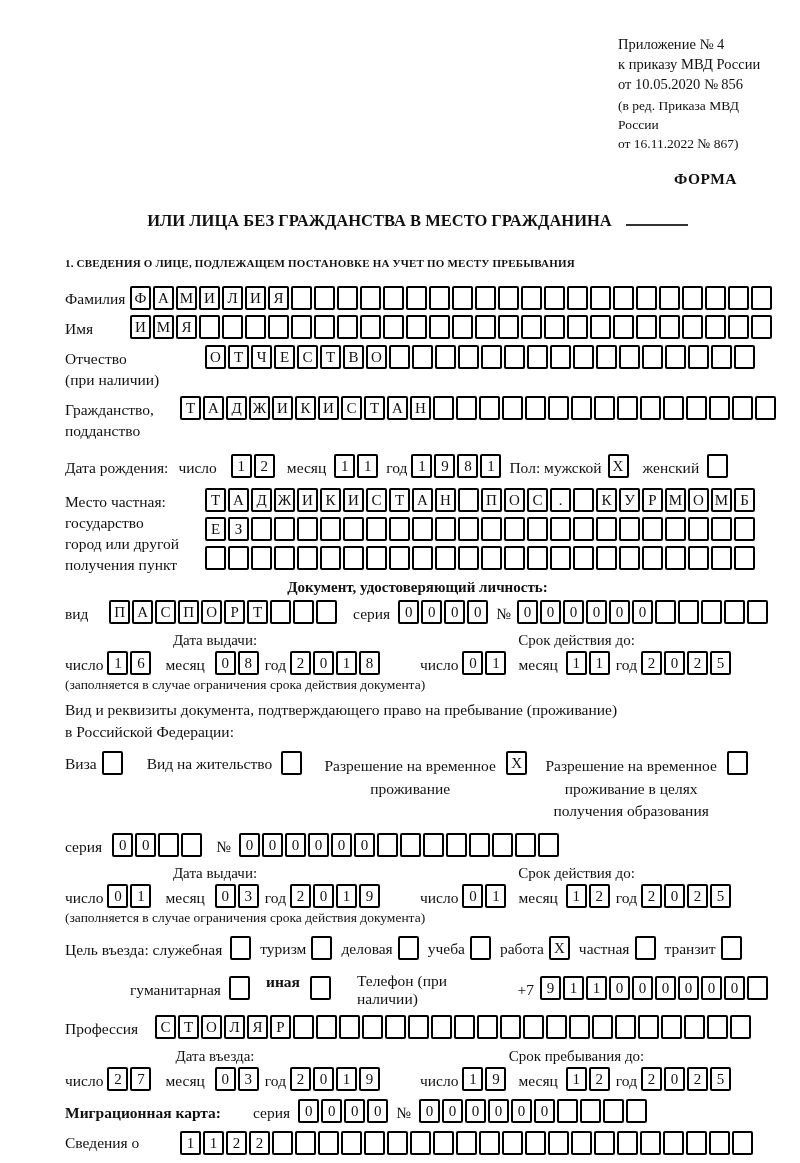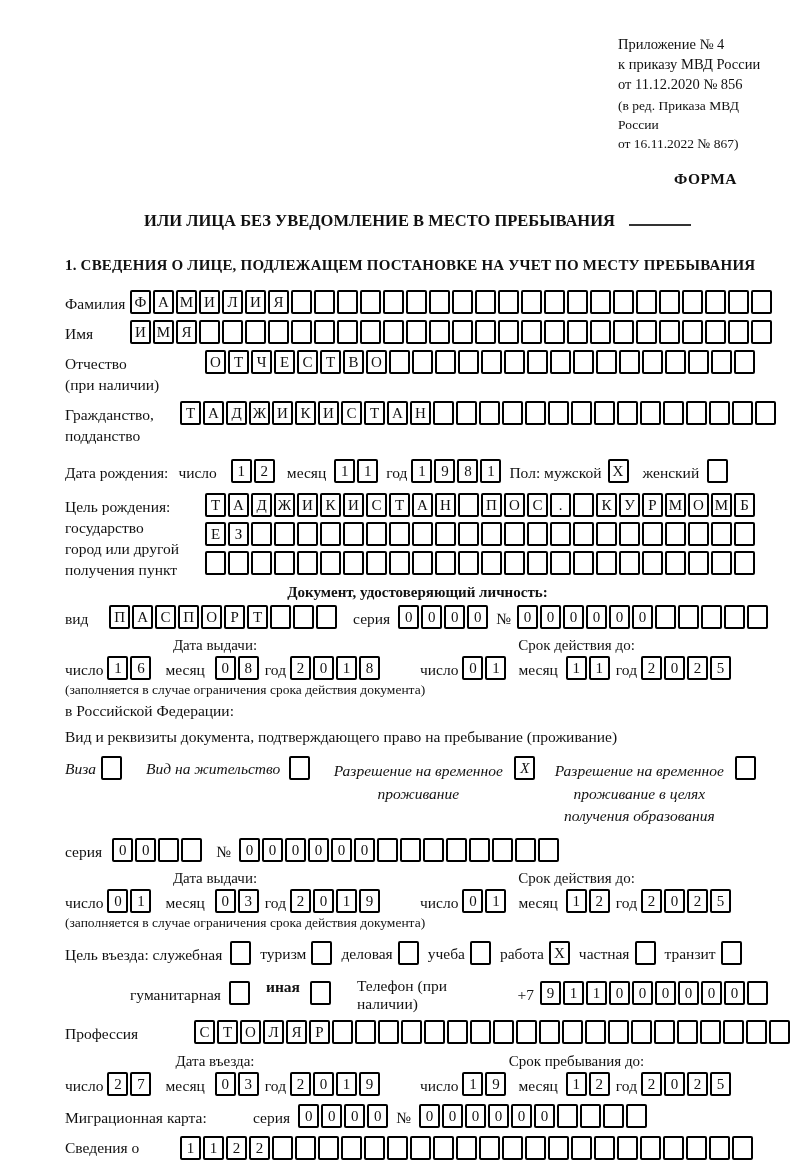--- a/index.html
+++ b/index.html
@@ -3,69 +3,69 @@
 <meta charset="utf-8">
 <style>
   html,body{margin:0;padding:0;background:#fff;}
   body{width:800px;font-family:"Liberation Serif","DejaVu Serif",serif;color:#111;}
   .page{position:relative;width:800px;height:1163px;box-sizing:border-box;padding:34px 30px 10px 65px;overflow:hidden;}
   .annex{margin-left:553px;font-size:14.5px;line-height:1.38;}
   .annex .ed{font-size:13.5px;margin-top:3px;line-height:1.4;}
   .forma{font-weight:bold;font-size:15.5px;text-align:right;padding-right:33px;margin-top:16px;letter-spacing:.5px;}
   .title{font-weight:bold;font-size:16.5px;text-align:center;margin-top:20px;line-height:1.55;}
   .blankline{display:inline-block;width:62px;border-bottom:2.5px solid #333;height:14px;margin-left:14px;}
-  .sect{font-weight:bold;font-size:15px;margin-top:24px;letter-spacing:.2px;}
+  .sect{font-weight:bold;font-size:11px;margin-top:24px;letter-spacing:.2px;}
   .frow{display:flex;align-items:flex-start;margin-top:5px;}
   .lbl{font-size:15.5px;line-height:1.35;padding-top:4px;flex:none;}
   .boxes{flex:none;white-space:nowrap;}
   .cbox{display:inline-block;box-sizing:border-box;width:21px;height:24px;border:2px solid #000;border-radius:2px;margin-right:2px;text-align:center;font-size:15px;line-height:20px;vertical-align:top;font-family:"Liberation Serif","DejaVu Serif",serif;}
   .mb3{margin-bottom:5px;}
   .center-bold{font-weight:bold;font-size:15px;text-align:center;margin-top:8px;}
   .dates{display:flex;margin-top:8px;}
   .dgroup{flex:none;}
   .dhead{font-size:15px;text-align:center;margin-bottom:2px;}
   .drow{display:flex;align-items:center;font-size:15.5px;}
   .drow .w{padding-top:4px;}
   .note{font-size:13.5px;text-align:left;padding-right:12px;margin-top:2px;}
   .plain{font-size:15.5px;margin-top:8px;}
-  .opt-row{display:flex;align-items:flex-start;margin-top:10px;font-style:italic;}
+  .opt-row{display:flex;align-items:flex-start;margin-top:10px;}
   .opt{display:flex;align-items:flex-start;}
   .opt .t{font-size:15.5px;padding-top:4px;}
   .opt .t.c{text-align:center;line-height:1.45;}
   .gap2{width:8px;flex:none;}
   .purpose{display:flex;align-items:flex-start;margin-right:7px;}
   .purpose .t{font-size:15.5px;padding-top:4px;margin-right:5px;}
   .reps{display:flex;margin-top:8px;}
   .reps .lblcol{width:110px;flex:none;font-size:15.5px;line-height:1.5;}
   .reps .rows{flex:none;}
 </style>
 </head>
 <body>
 
 <div class="page">
 
   <div class="annex">
     <div>Приложение № 4</div>
     <div>к приказу МВД России</div>
-    <div>от 11.12.2020 № 856</div>
+    <div>от 10.05.2020 № 856</div>
     <div class="ed">
       <div>(в ред. Приказа МВД России</div>
       <div>от 16.11.2022 № 867)</div>
     </div>
   </div>
 
   <div class="forma">ФОРМА</div>
 
   <div class="title">
-    <div><span>ИЛИ ЛИЦА БЕЗ УВЕДОМЛЕНИЕ В МЕСТО ПРЕБЫВАНИЯ</span><span class="blankline"></span></div>
+    <div><span>ИЛИ ЛИЦА БЕЗ ГРАЖДАНСТВА В МЕСТО ГРАЖДАНИНА</span><span class="blankline"></span></div>
   </div>
 
   <div class="sect">1. СВЕДЕНИЯ О ЛИЦЕ, ПОДЛЕЖАЩЕМ ПОСТАНОВКЕ НА УЧЕТ ПО МЕСТУ ПРЕБЫВАНИЯ</div>
 
-  <div class="frow" style="margin-top:16px;">
+  <div class="frow" style="margin-top:16px;align-items:center;">
     <div class="lbl" style="width:65px;">Фамилия</div>
     <div class="boxes"><span class="cbox">Ф</span><span class="cbox">А</span><span class="cbox">М</span><span class="cbox">И</span><span class="cbox">Л</span><span class="cbox">И</span><span class="cbox">Я</span><span class="cbox"></span><span class="cbox"></span><span class="cbox"></span><span class="cbox"></span><span class="cbox"></span><span class="cbox"></span><span class="cbox"></span><span class="cbox"></span><span class="cbox"></span><span class="cbox"></span><span class="cbox"></span><span class="cbox"></span><span class="cbox"></span><span class="cbox"></span><span class="cbox"></span><span class="cbox"></span><span class="cbox"></span><span class="cbox"></span><span class="cbox"></span><span class="cbox"></span><span class="cbox"></span></div>
   </div>
 
   <div class="frow">
     <div class="lbl" style="width:65px;">Имя</div>
     <div class="boxes"><span class="cbox">И</span><span class="cbox">М</span><span class="cbox">Я</span><span class="cbox"></span><span class="cbox"></span><span class="cbox"></span><span class="cbox"></span><span class="cbox"></span><span class="cbox"></span><span class="cbox"></span><span class="cbox"></span><span class="cbox"></span><span class="cbox"></span><span class="cbox"></span><span class="cbox"></span><span class="cbox"></span><span class="cbox"></span><span class="cbox"></span><span class="cbox"></span><span class="cbox"></span><span class="cbox"></span><span class="cbox"></span><span class="cbox"></span><span class="cbox"></span><span class="cbox"></span><span class="cbox"></span><span class="cbox"></span><span class="cbox"></span></div>
   </div>
 
   <div class="frow">
@@ -93,21 +93,21 @@
     <span class="w" style="margin:0 4px 0 6px;">год</span>
     <span class="boxes"><span class="cbox">1</span><span class="cbox">9</span><span class="cbox">8</span><span class="cbox">1</span></span>
     <span class="w" style="margin:0 6px 0 6px;">Пол: мужской</span>
     <span class="boxes"><span class="cbox">X</span></span>
     <span class="w" style="margin:0 8px 0 12px;">женский</span>
     <span class="boxes"><span class="cbox"></span></span>
   </div>
 
   <div class="frow" style="margin-top:10px;">
     <div class="lbl" style="width:140px;">
-      <div>Цель рождения:</div>
+      <div>Место частная:</div>
       <div>государство</div>
       <div>город или другой</div>
       <div>получения пункт</div>
     </div>
     <div>
       <div class="boxes mb3"><span class="cbox">Т</span><span class="cbox">А</span><span class="cbox">Д</span><span class="cbox">Ж</span><span class="cbox">И</span><span class="cbox">К</span><span class="cbox">И</span><span class="cbox">С</span><span class="cbox">Т</span><span class="cbox">А</span><span class="cbox">Н</span><span class="cbox"></span><span class="cbox">П</span><span class="cbox">О</span><span class="cbox">С</span><span class="cbox">.</span><span class="cbox"></span><span class="cbox">К</span><span class="cbox">У</span><span class="cbox">Р</span><span class="cbox">М</span><span class="cbox">О</span><span class="cbox">М</span><span class="cbox">Б</span></div>
       <div class="boxes mb3"><span class="cbox">Е</span><span class="cbox">З</span><span class="cbox"></span><span class="cbox"></span><span class="cbox"></span><span class="cbox"></span><span class="cbox"></span><span class="cbox"></span><span class="cbox"></span><span class="cbox"></span><span class="cbox"></span><span class="cbox"></span><span class="cbox"></span><span class="cbox"></span><span class="cbox"></span><span class="cbox"></span><span class="cbox"></span><span class="cbox"></span><span class="cbox"></span><span class="cbox"></span><span class="cbox"></span><span class="cbox"></span><span class="cbox"></span><span class="cbox"></span></div>
       <div class="boxes"><span class="cbox"></span><span class="cbox"></span><span class="cbox"></span><span class="cbox"></span><span class="cbox"></span><span class="cbox"></span><span class="cbox"></span><span class="cbox"></span><span class="cbox"></span><span class="cbox"></span><span class="cbox"></span><span class="cbox"></span><span class="cbox"></span><span class="cbox"></span><span class="cbox"></span><span class="cbox"></span><span class="cbox"></span><span class="cbox"></span><span class="cbox"></span><span class="cbox"></span><span class="cbox"></span><span class="cbox"></span><span class="cbox"></span><span class="cbox"></span></div>
     </div>
   </div>
@@ -142,22 +142,22 @@
         <span class="boxes" style="margin-left:4px;"><span class="cbox">0</span><span class="cbox">1</span></span>
         <span class="w" style="margin:0 8px 0 10px;">месяц</span>
         <span class="boxes"><span class="cbox">1</span><span class="cbox">1</span></span>
         <span class="w" style="margin:0 4px 0 4px;">год</span>
         <span class="boxes"><span class="cbox">2</span><span class="cbox">0</span><span class="cbox">2</span><span class="cbox">5</span></span>
       </div>
     </div>
   </div>
   <div class="note">(заполняется в случае ограничения срока действия документа)</div>
 
+  <div class="plain">Вид и реквизиты документа, подтверждающего право на пребывание (проживание)</div>
   <div class="plain" style="margin-top:4px;">в Российской Федерации:</div>
-  <div class="plain">Вид и реквизиты документа, подтверждающего право на пребывание (проживание)</div>
 
   <div class="opt-row">
     <div class="opt">
       <span class="t" style="margin-right:5px;">Виза</span>
       <span class="boxes"><span class="cbox"></span></span>
     </div>
     <div class="gap2" style="width:22px;"></div>
     <div class="opt">
       <span class="t" style="margin-right:9px;">Вид на жительство</span>
       <span class="boxes"><span class="cbox"></span></span>
@@ -239,21 +239,21 @@
   <div class="drow" style="margin-top:8px;margin-left:65px;">
     <span class="w" style="margin-right:8px;">гуманитарная</span>
     <span class="boxes"><span class="cbox"></span></span>
     <span class="w" style="margin:0 10px 16px 14px;font-weight:bold;">иная</span>
     <span class="boxes"><span class="cbox"></span></span>
     <span class="w" style="margin:0 14px 0 24px;">Телефон (при наличии)</span>
     <span class="w" style="margin-right:6px;">+7</span>
     <span class="boxes"><span class="cbox">9</span><span class="cbox">1</span><span class="cbox">1</span><span class="cbox">0</span><span class="cbox">0</span><span class="cbox">0</span><span class="cbox">0</span><span class="cbox">0</span><span class="cbox">0</span><span class="cbox"></span></span>
   </div>
 
-  <div class="frow" style="margin-top:7px;gap:39px;">
+  <div class="frow" style="margin-top:7px;">
     <div class="lbl" style="width:90px;">Профессия</div>
     <div class="boxes"><span class="cbox">С</span><span class="cbox">Т</span><span class="cbox">О</span><span class="cbox">Л</span><span class="cbox">Я</span><span class="cbox">Р</span><span class="cbox"></span><span class="cbox"></span><span class="cbox"></span><span class="cbox"></span><span class="cbox"></span><span class="cbox"></span><span class="cbox"></span><span class="cbox"></span><span class="cbox"></span><span class="cbox"></span><span class="cbox"></span><span class="cbox"></span><span class="cbox"></span><span class="cbox"></span><span class="cbox"></span><span class="cbox"></span><span class="cbox"></span><span class="cbox"></span><span class="cbox"></span><span class="cbox"></span></div>
   </div>
 
   <div class="dates">
     <div class="dgroup" style="width:355px;">
       <div class="dhead" style="width:300px;">Дата въезда:</div>
       <div class="drow">
         <span class="w">число</span>
         <span class="boxes" style="margin-left:4px;"><span class="cbox">2</span><span class="cbox">7</span></span>
@@ -270,21 +270,21 @@
         <span class="boxes" style="margin-left:4px;"><span class="cbox">1</span><span class="cbox">9</span></span>
         <span class="w" style="margin:0 8px 0 10px;">месяц</span>
         <span class="boxes"><span class="cbox">1</span><span class="cbox">2</span></span>
         <span class="w" style="margin:0 4px 0 4px;">год</span>
         <span class="boxes"><span class="cbox">2</span><span class="cbox">0</span><span class="cbox">2</span><span class="cbox">5</span></span>
       </div>
     </div>
   </div>
 
   <div class="drow" style="margin-top:8px;">
-    <span class="w" style="width:188px;">Миграционная карта:</span>
+    <span class="w" style="width:188px;font-weight:bold;">Миграционная карта:</span>
     <span class="w" style="margin-right:8px;">серия</span>
     <span class="boxes"><span class="cbox">0</span><span class="cbox">0</span><span class="cbox">0</span><span class="cbox">0</span></span>
     <span class="w" style="margin:0 8px 0 6px;">№</span>
     <span class="boxes"><span class="cbox">0</span><span class="cbox">0</span><span class="cbox">0</span><span class="cbox">0</span><span class="cbox">0</span><span class="cbox">0</span><span class="cbox"></span><span class="cbox"></span><span class="cbox"></span><span class="cbox"></span></span>
   </div>
 
   <div class="reps">
     <div class="lblcol">Сведения о законных представителях (родителях, усыновителях, попечителях)</div>
     <div class="rows">
       <div class="boxes mb3" style="margin-left:5px;"><span class="cbox">1</span><span class="cbox">1</span><span class="cbox">2</span><span class="cbox">2</span><span class="cbox"></span><span class="cbox"></span><span class="cbox"></span><span class="cbox"></span><span class="cbox"></span><span class="cbox"></span><span class="cbox"></span><span class="cbox"></span><span class="cbox"></span><span class="cbox"></span><span class="cbox"></span><span class="cbox"></span><span class="cbox"></span><span class="cbox"></span><span class="cbox"></span><span class="cbox"></span><span class="cbox"></span><span class="cbox"></span><span class="cbox"></span><span class="cbox"></span><span class="cbox"></span></div>

